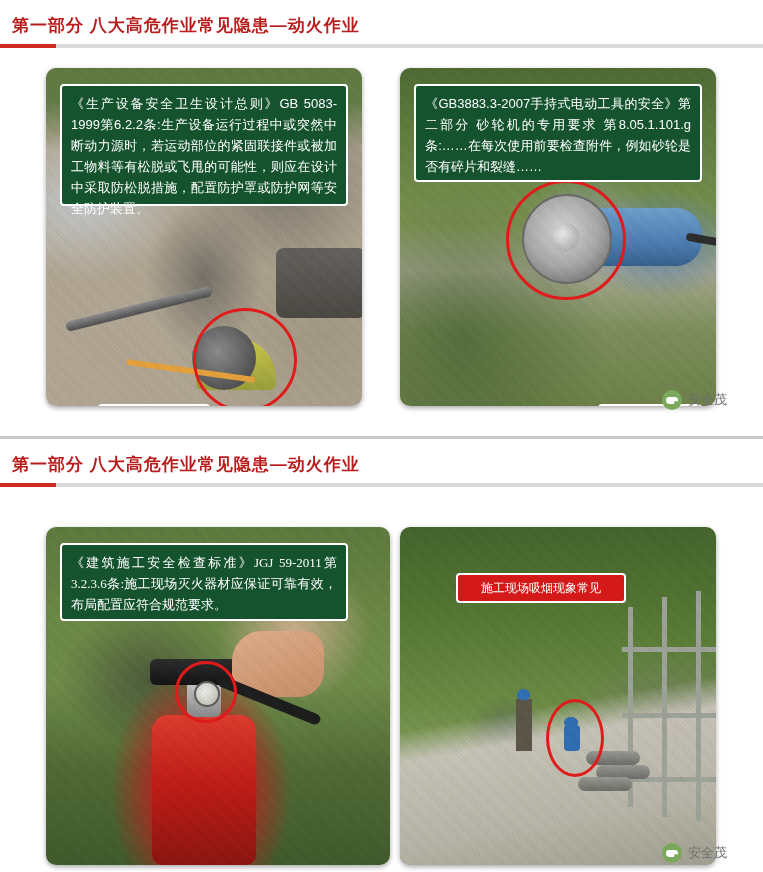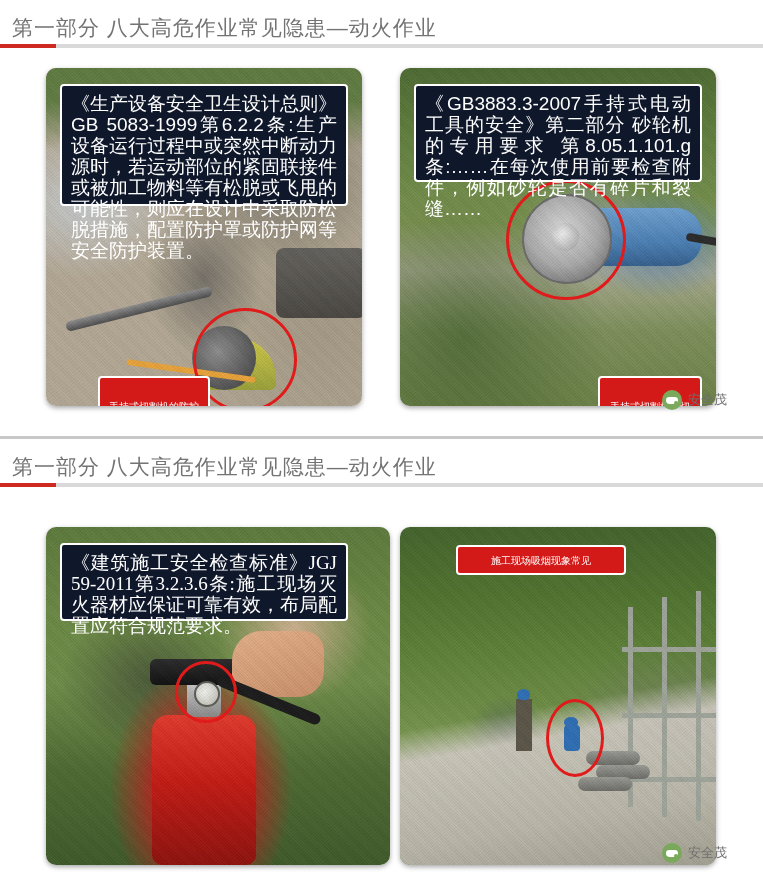--- a/index.html
+++ b/index.html
@@ -20,23 +20,23 @@
     background: #ffffff;
     overflow: hidden;
   }
   .slide + .slide {
     border-top: 3px solid #c8c8c8;
   }
   .slide-title {
     position: absolute;
     left: 12px;
     top: 14px;
-    font-size: 21px;
-    font-weight: normal;
-    color: #737373;
+    font-size: 17px;
+    font-weight: bold;
+    color: #b91c1c;
     letter-spacing: 1px;
     white-space: nowrap;
   }
   .title-rule {
     position: absolute;
     left: 0;
     top: 44px;
     width: 763px;
     height: 4px;
     background: linear-gradient(to right, #cf2a21 0px, #cf2a21 56px, #d9d9d9 56px, #d9d9d9 763px);
@@ -102,42 +102,43 @@
   }
   .photo-noise {
     position: absolute; left:0; top:0; right:0; bottom:0;
     opacity: 0.16;
     background-image:
       repeating-linear-gradient(45deg, rgba(0,0,0,0.25) 0 1px, rgba(255,255,255,0.12) 1px 2px),
       repeating-linear-gradient(-38deg, rgba(0,0,0,0.18) 0 1px, rgba(255,255,255,0.08) 1px 3px);
   }
   .green-box {
     position: absolute;
-    background: #0f172a;
+    background: #14532d;
     border: 2px solid #ffffff;
     border-radius: 4px;
     color: #ffffff;
-    font-size: 19px;
+    font-size: 13px;
     line-height: 21px;
     padding: 7px 9px;
     box-sizing: border-box;
     text-align: justify;
   }
   .red-box {
     position: absolute;
     background: #d31a18;
     border: 2px solid #ffffff;
     border-radius: 4px;
     color: #ffffff;
-    font-size: 10px;
+    font-size: 12px;
     line-height: 21px;
     padding: 6px 8px;
     box-sizing: border-box;
     text-align: center;
     font-weight: normal;
+    margin-top: 28px;
   }
   .red-circle {
     position: absolute;
     border: 3px solid #e01b1b;
     border-radius: 50%;
     box-sizing: border-box;
   }
   .wm {
     position: absolute;
     display: flex;

